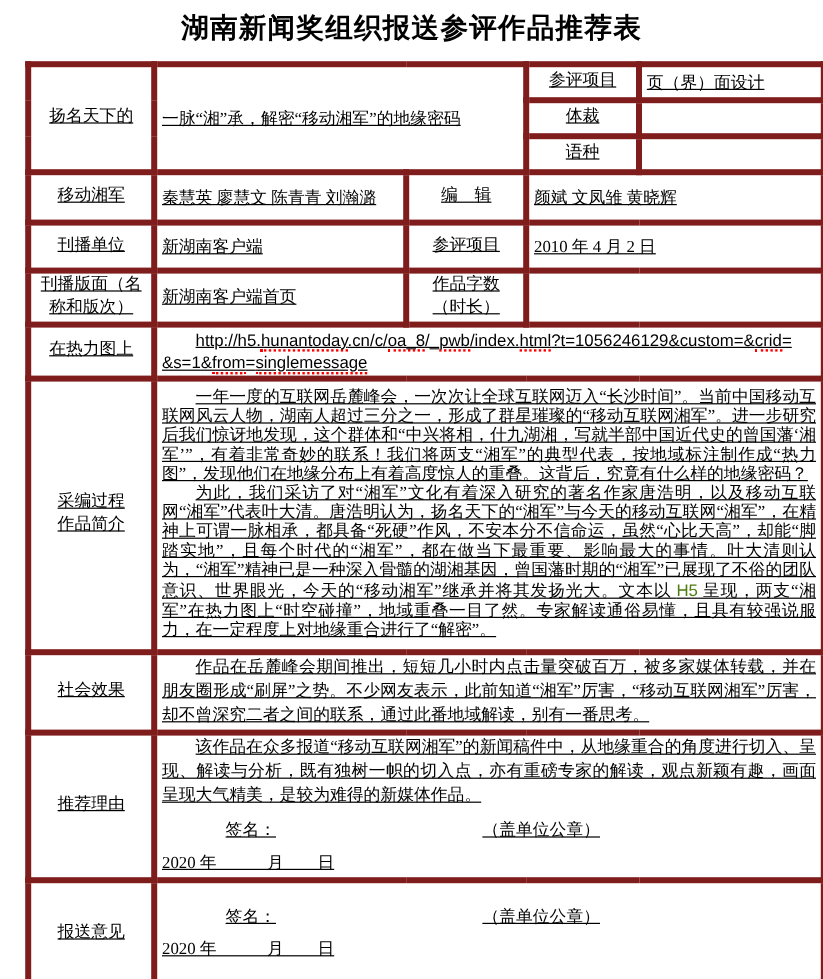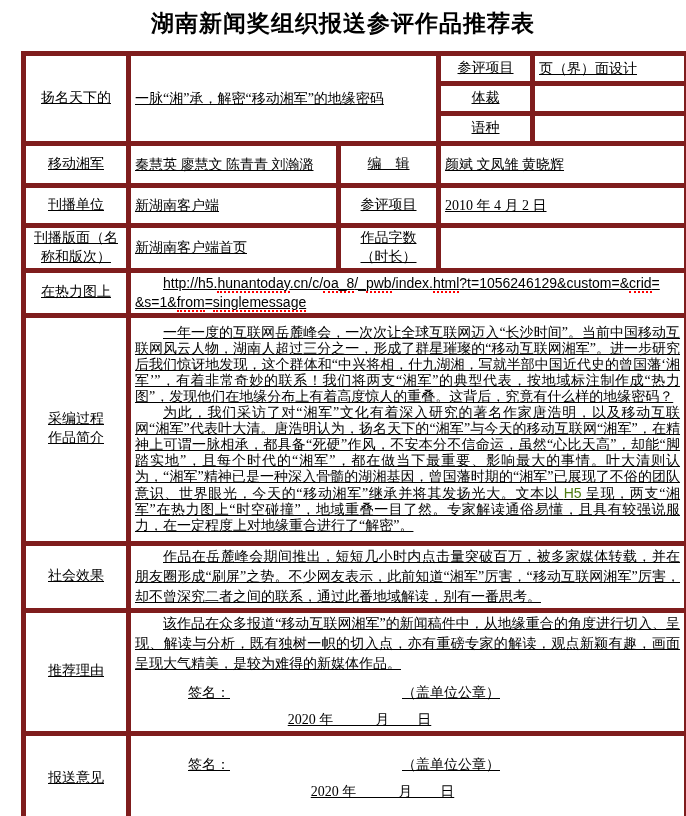--- a/index.html
+++ b/index.html
@@ -57,21 +57,21 @@
     padding:1px 6px;
   }
   .url-cell .indent{display:inline-block;width:2em;}
   .sp{border-bottom:2px dotted #ff0000;}
   .blue{color:#4d7c0f;font-family:"Liberation Sans","DejaVu Sans",sans-serif;}
   .intro-cell{line-height:16px;padding:2px 6px 1px 6px;margin-left:44px;}
   .social-cell,.reason-cell{line-height:20px;padding:2px 6px 1px 6px;}
   .para{margin:0;text-indent:2em;text-align:justify;}
   .sign-line{margin-top:9px;padding-left:53px;}
   .seal{margin-left:172px;}
-  .date-line{margin-top:7px;text-align:center;}
+  .date-line{margin-top:7px;text-align:left;}
   .date-pad-reason{padding-right:96px;}
   .date-pad-submit{padding-right:50px;}
   .submit-cell{padding-top:42px;}
 </style>
 </head>
 <body>
 
 <div class="doc-title">湖南新闻奖组织报送参评作品推荐表</div>
 
 <table class="form">

